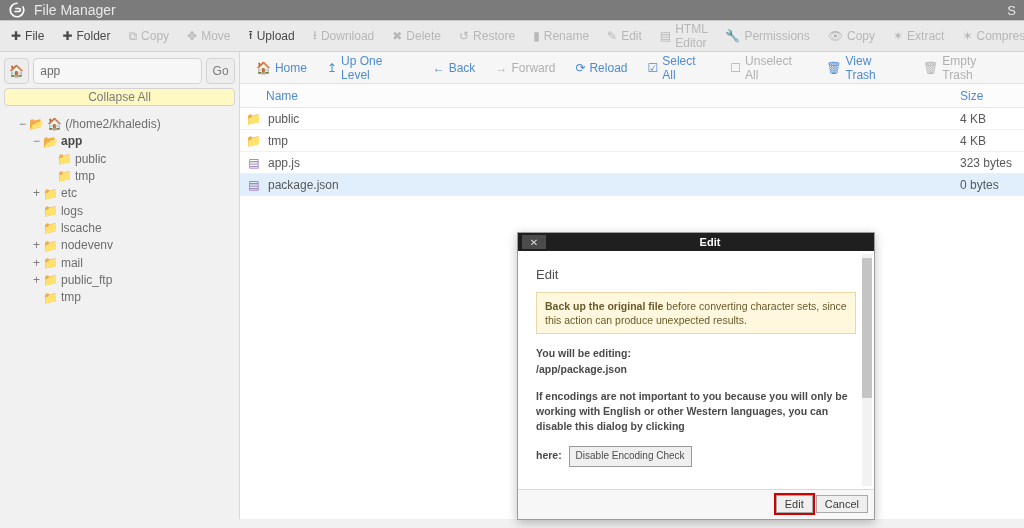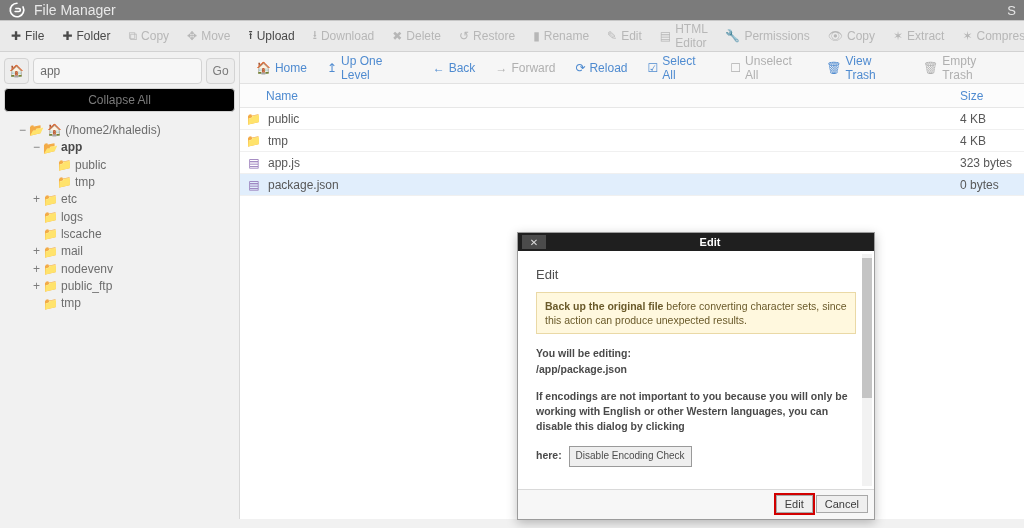--- a/index.html
+++ b/index.html
@@ -21,21 +21,21 @@
 
 .main { display: flex; height: calc(528px - 29px - 32px); }
 .sidebar { width: 240px; border-right: 1px solid #d8d8d8; background: #f1f1f1; padding: 6px 4px 4px; }
 .content { flex: 1; background: #fff; display: flex; flex-direction: column; }
 
 
 .path-row { display: flex; align-items: center; margin-bottom: 4px; }
 .home-btn { width: 28px; height: 26px; background: #ededed; border: 1px solid #d3d3d3; border-radius: 4px; display: inline-flex; align-items: center; justify-content: center; color: #7b7b7b; margin-right: 4px; }
 .path-input { flex: 1; height: 26px; border: 1px solid #d3d3d3; border-radius: 4px; background: #f7f7f7; padding: 0 6px; font-size: 12px; color: #6b6b6b; }
 .go-btn { width: 32px; height: 26px; margin-left: 4px; background: #ededed; border: 1px solid #d3d3d3; border-radius: 4px; color: #7b7b7b; font-size: 12px; }
-.collapse-all { height: 24px; border: 1px solid #d3d3d3; border-radius: 4px; background: #000000; color: #7b7b7b; display: flex; align-items: center; justify-content: center; margin-top: 4px; cursor: pointer; }
+.collapse-all { height: 18px; border: 1px solid #d3d3d3; border-radius: 4px; background: #fef9c3; color: #7b7b7b; display: flex; align-items: center; justify-content: center; margin-top: 4px; cursor: pointer; }
 
 
 .tree { margin-top: 10px; font-size: 12px; color: #6d6d6d; }
 .tree ul { list-style: none; padding-left: 14px; }
 .tree li { line-height: 17px; white-space: nowrap; }
 .tree .exp { display: inline-block; width: 9px; text-align: center; color: #7d7d7d; margin-right: 2px; }
 .tree .fic { margin-right: 3px; display: inline-flex; vertical-align: middle; }
 .tree .bold { font-weight: bold; color: #4a4a4a; }
 
 
@@ -165,22 +165,22 @@
           <ul>
             <li><span class="exp">−</span><span class="fic">📂</span><span class="bold">app</span>
               <ul>
                 <li><span class="exp"> </span><span class="fic">📁</span><span>public</span></li>
                 <li><span class="exp"> </span><span class="fic">📁</span><span>tmp</span></li>
               </ul>
             </li>
             <li><span class="exp">+</span><span class="fic">📁</span><span>etc</span></li>
             <li><span class="exp"> </span><span class="fic">📁</span><span>logs</span></li>
             <li><span class="exp"> </span><span class="fic">📁</span><span>lscache</span></li>
+            <li><span class="exp">+</span><span class="fic">📁</span><span>nodevenv</span></li>
             <li><span class="exp">+</span><span class="fic">📁</span><span>mail</span></li>
-            <li><span class="exp">+</span><span class="fic">📁</span><span>nodevenv</span></li>
             <li><span class="exp">+</span><span class="fic">📁</span><span>public_ftp</span></li>
             <li><span class="exp"> </span><span class="fic">📁</span><span>tmp</span></li>
           </ul>
         </li>
       </ul>
     </div>
   </div>
 
   <div class="content">
     <div class="actions-bar">

